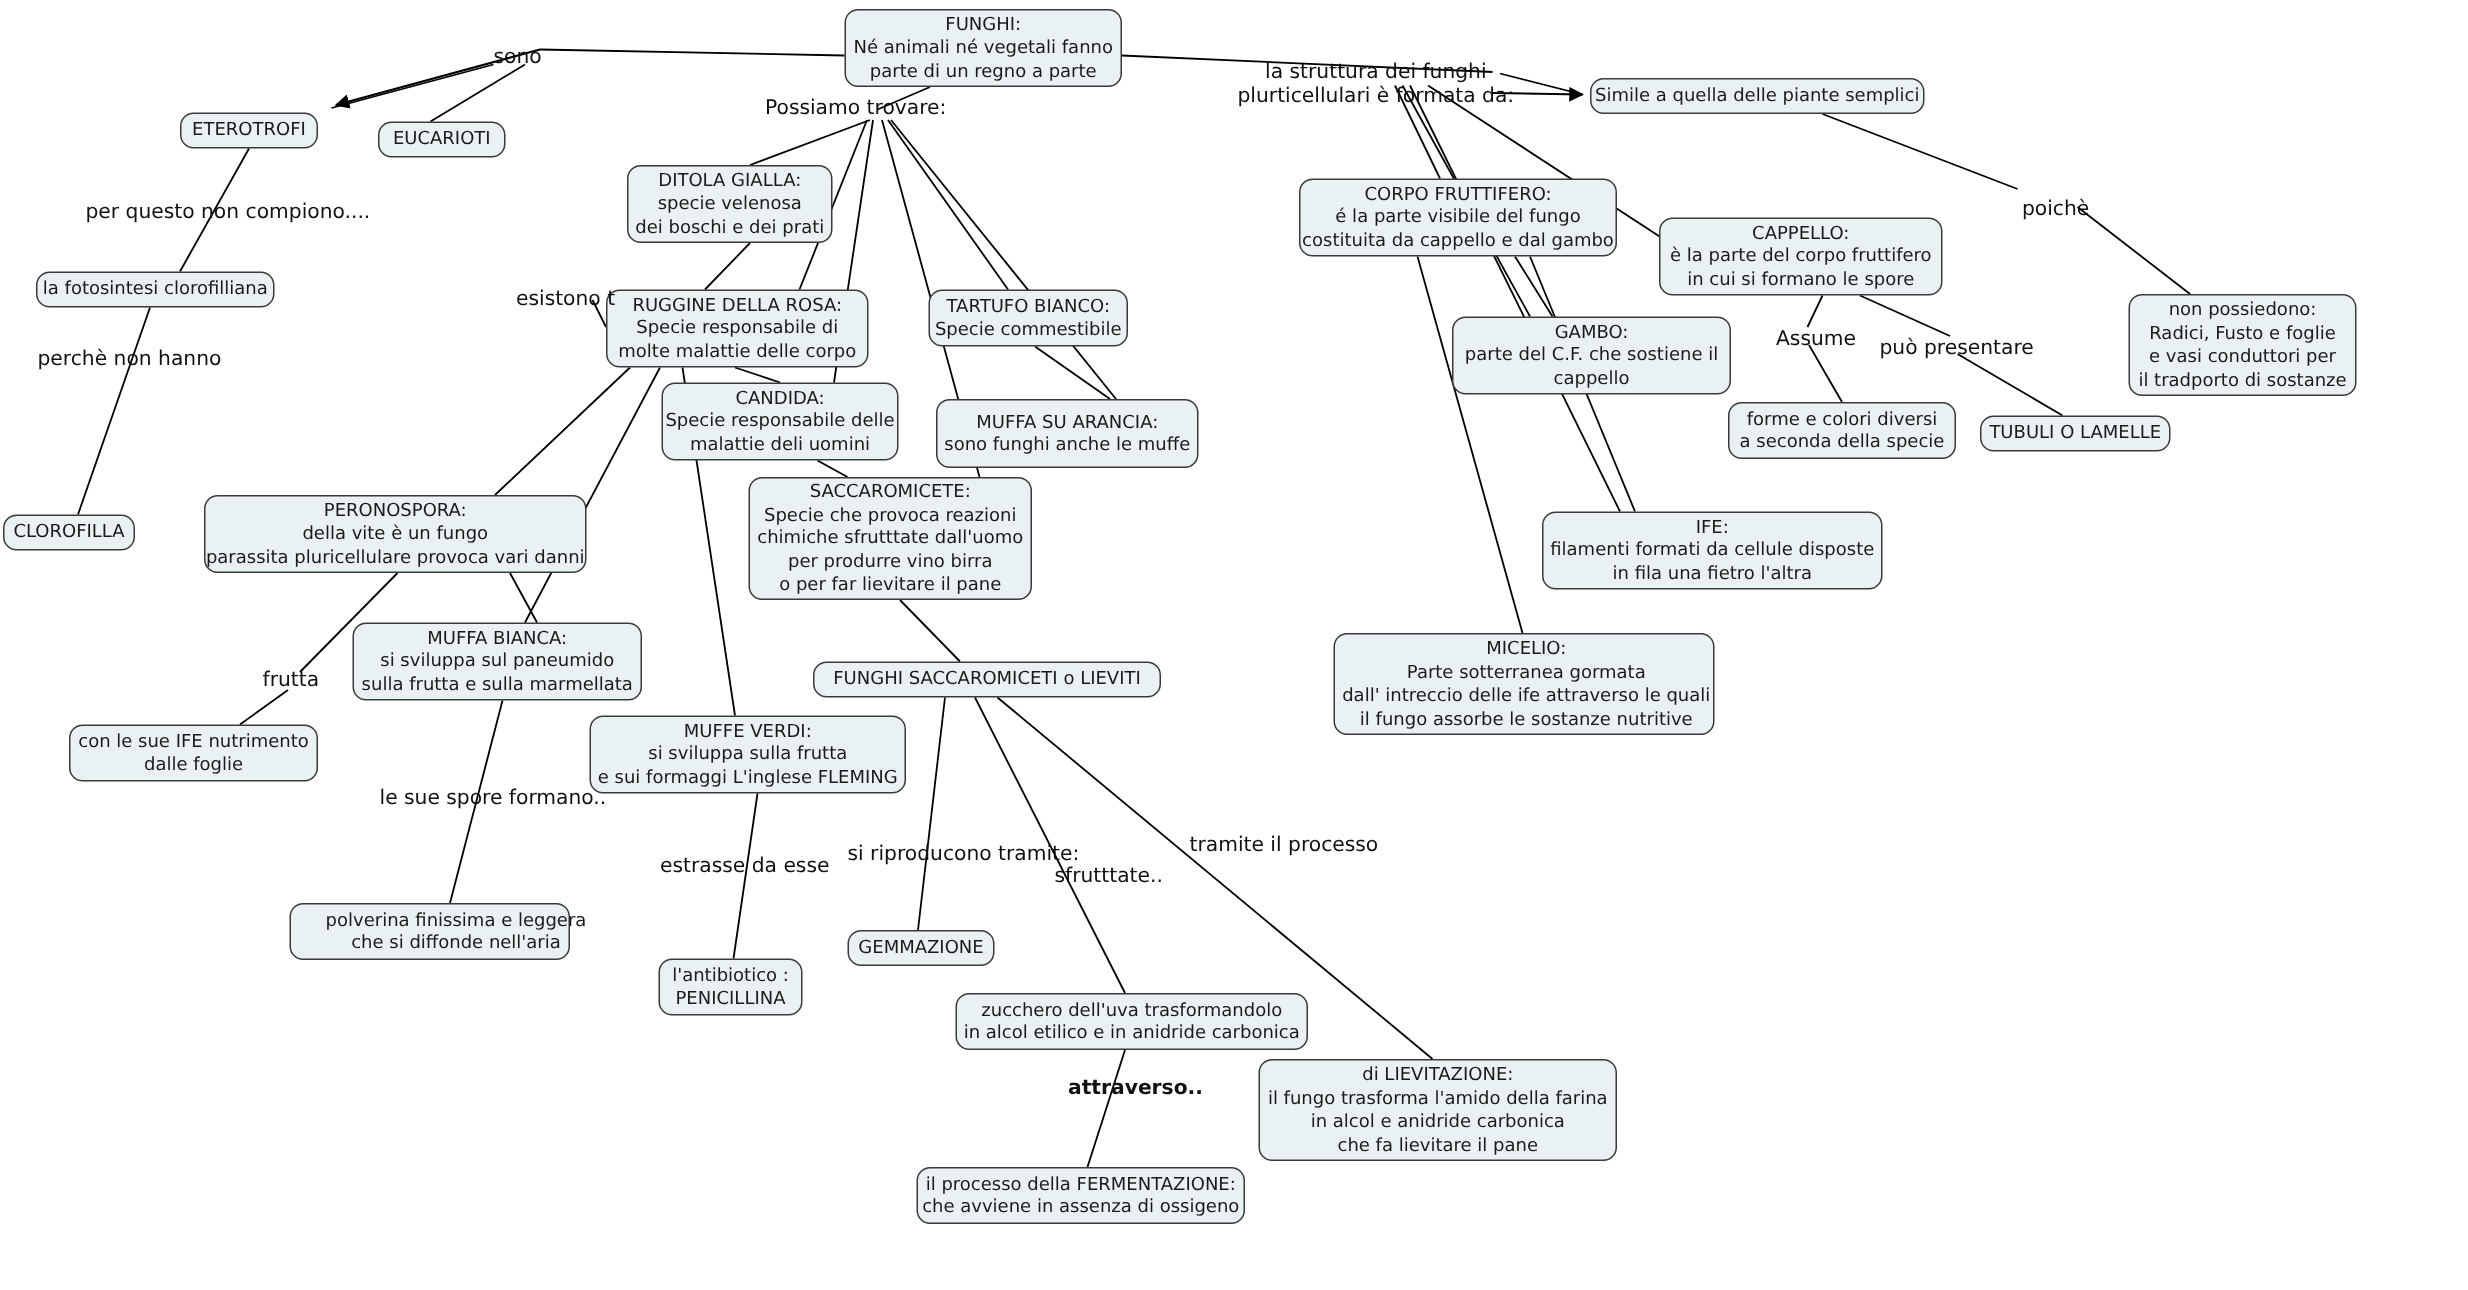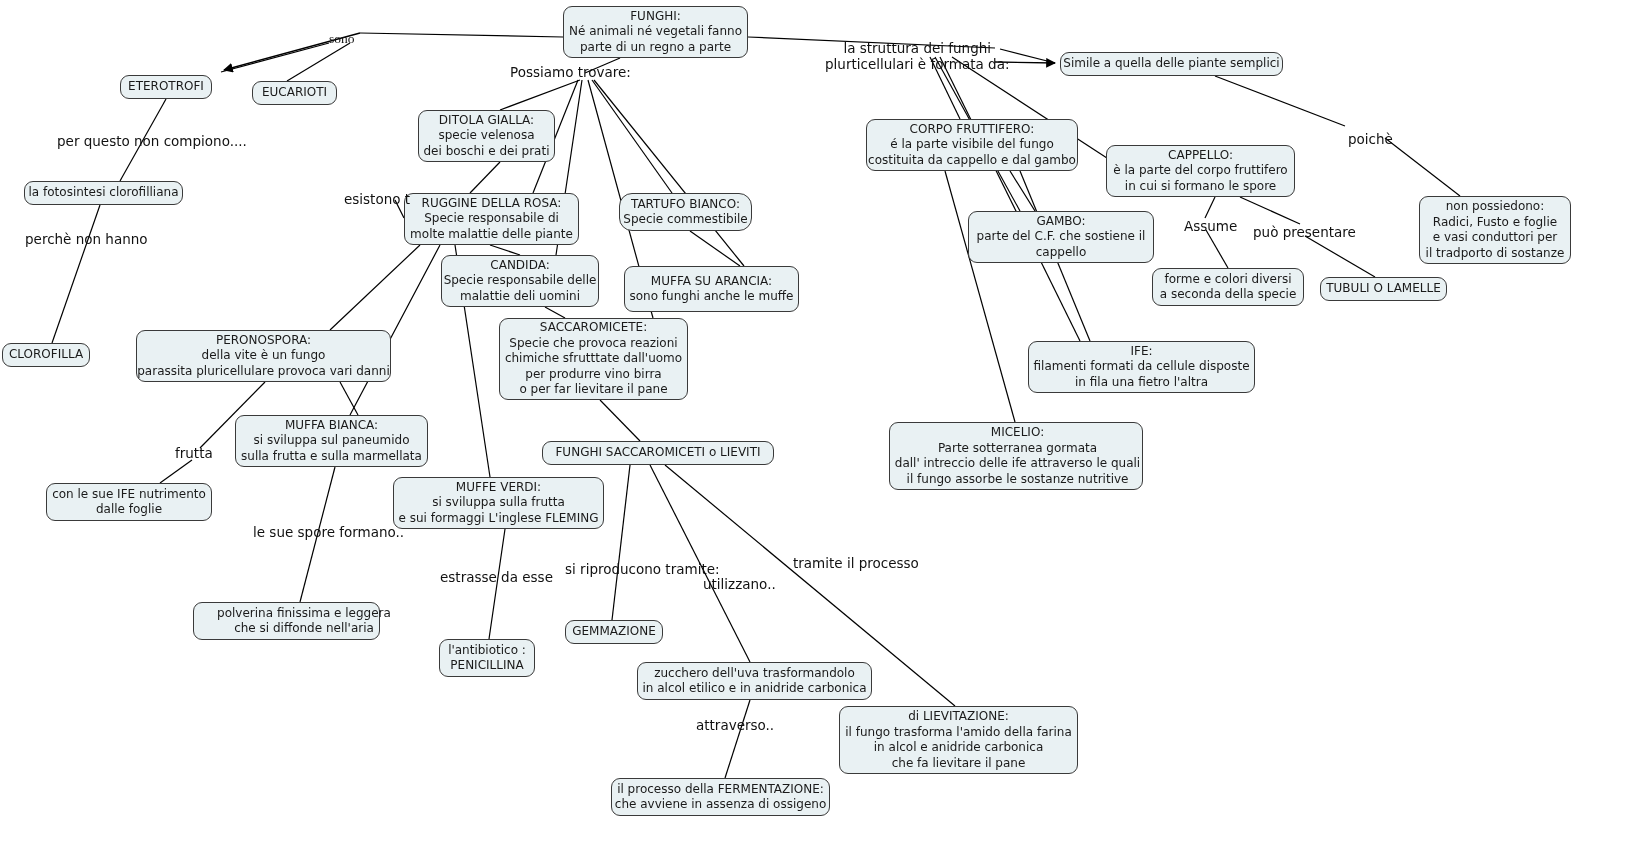--- a/index.html
+++ b/index.html
@@ -118,22 +118,22 @@
 parte di un regno a parte</div>
       <div class="node" style="left: 120px; top: 75px; width: 92px; height: 24px;">ETEROTROFI</div>
       <div class="node" style="left: 252px; top: 81px; width: 85px; height: 24px;">EUCARIOTI</div>
       <div class="node" style="left: 24px; top: 181px; width: 159px; height: 24px;">la fotosintesi clorofilliana</div>
       <div class="node" style="left: 2px; top: 343px; width: 88px; height: 24px;">CLOROFILLA</div>
       <div class="node" style="left: 418px; top: 110px; width: 137px; height: 52px;">DITOLA GIALLA:
 specie velenosa
 dei boschi e dei prati</div>
       <div class="node" style="left: 404px; top: 193px; width: 175px; height: 52px;">RUGGINE DELLA ROSA:
 Specie responsabile di
-molte malattie delle piante</div>
-      <div class="node" style="left: 619px; top: 193px; width: 133px; height: 38px; border-radius: 13px;">TARTUFO BIANCO:
+molte malattie delle corpo</div>
+      <div class="node" style="left: 619px; top: 193px; width: 133px; height: 38px;">TARTUFO BIANCO:
 Specie commestibile</div>
       <div class="node" style="left: 441px; top: 255px; width: 158px; height: 52px; text-align: center;">CANDIDA:
 Specie responsabile delle
 malattie deli uomini</div>
       <div class="node" style="left: 624px; top: 266px; width: 175px; height: 46px;">MUFFA SU ARANCIA:
 sono funghi anche le muffe</div>
       <div class="node" style="left: 499px; top: 318px; width: 189px; height: 82px;">SACCAROMICETE:
 Specie che provoca reazioni
 chimiche sfrutttate dall'uomo
 per produrre vino birra
@@ -182,31 +182,31 @@
 il tradporto di sostanze</div>
       <div class="node" style="left: 1028px; top: 341px; width: 227px; height: 52px;">IFE:
 filamenti formati da cellule disposte
 in fila una fietro l'altra</div>
       <div class="node" style="left: 889px; top: 422px; width: 254px; height: 68px; padding-left: 12px;">MICELIO:
 Parte sotterranea gormata
 dall' intreccio delle ife attraverso le quali
 il fungo assorbe le sostanze nutritive</div>
     </div>
   <div id="label-layer">
-      <div class="linklabel" style="left: 329px; top: 31px; font-family: Liberation Serif, serif;">sono</div>
+      <div class="linklabel" style="left: 329px; top: 31px;">sono</div>
       <div class="linklabel" style="left: 510px; top: 65px;">Possiamo trovare:</div>
       <div class="linklabel" style="left: 825px; top: 41px;">la struttura dei funghi
 plurticellulari è formata da:</div>
       <div class="linklabel" style="left: 57px; top: 134px;">per questo non compiono....</div>
       <div class="linklabel" style="left: 25px; top: 232px;">perchè non hanno</div>
       <div class="linklabel" style="left: 344px; top: 192px;">esistono t</div>
       <div class="linklabel" style="left: 175px; top: 446px;">frutta</div>
       <div class="linklabel" style="left: 253px; top: 525px;">le sue spore formano..</div>
       <div class="linklabel" style="left: 440px; top: 570px;">estrasse da esse</div>
       <div class="linklabel" style="left: 565px; top: 562px;">si riproducono tramite:</div>
-      <div class="linklabel" style="left: 703px; top: 577px;">utilizzano..</div>
+      <div class="linklabel" style="left: 703px; top: 577px;">sfrutttate..</div>
       <div class="linklabel" style="left: 793px; top: 556px;">tramite il processo</div>
-      <div class="linklabel" style="left: 696px; top: 718px;">attraverso..</div>
+      <div class="linklabel" style="left: 712px; top: 718px; font-weight: bold;">attraverso..</div>
       <div class="linklabel" style="left: 1184px; top: 219px;">Assume</div>
       <div class="linklabel" style="left: 1253px; top: 225px;">può presentare</div>
       <div class="linklabel" style="left: 1348px; top: 132px;">poichè</div>
     </div>
 </div>
 
 </body></html>

